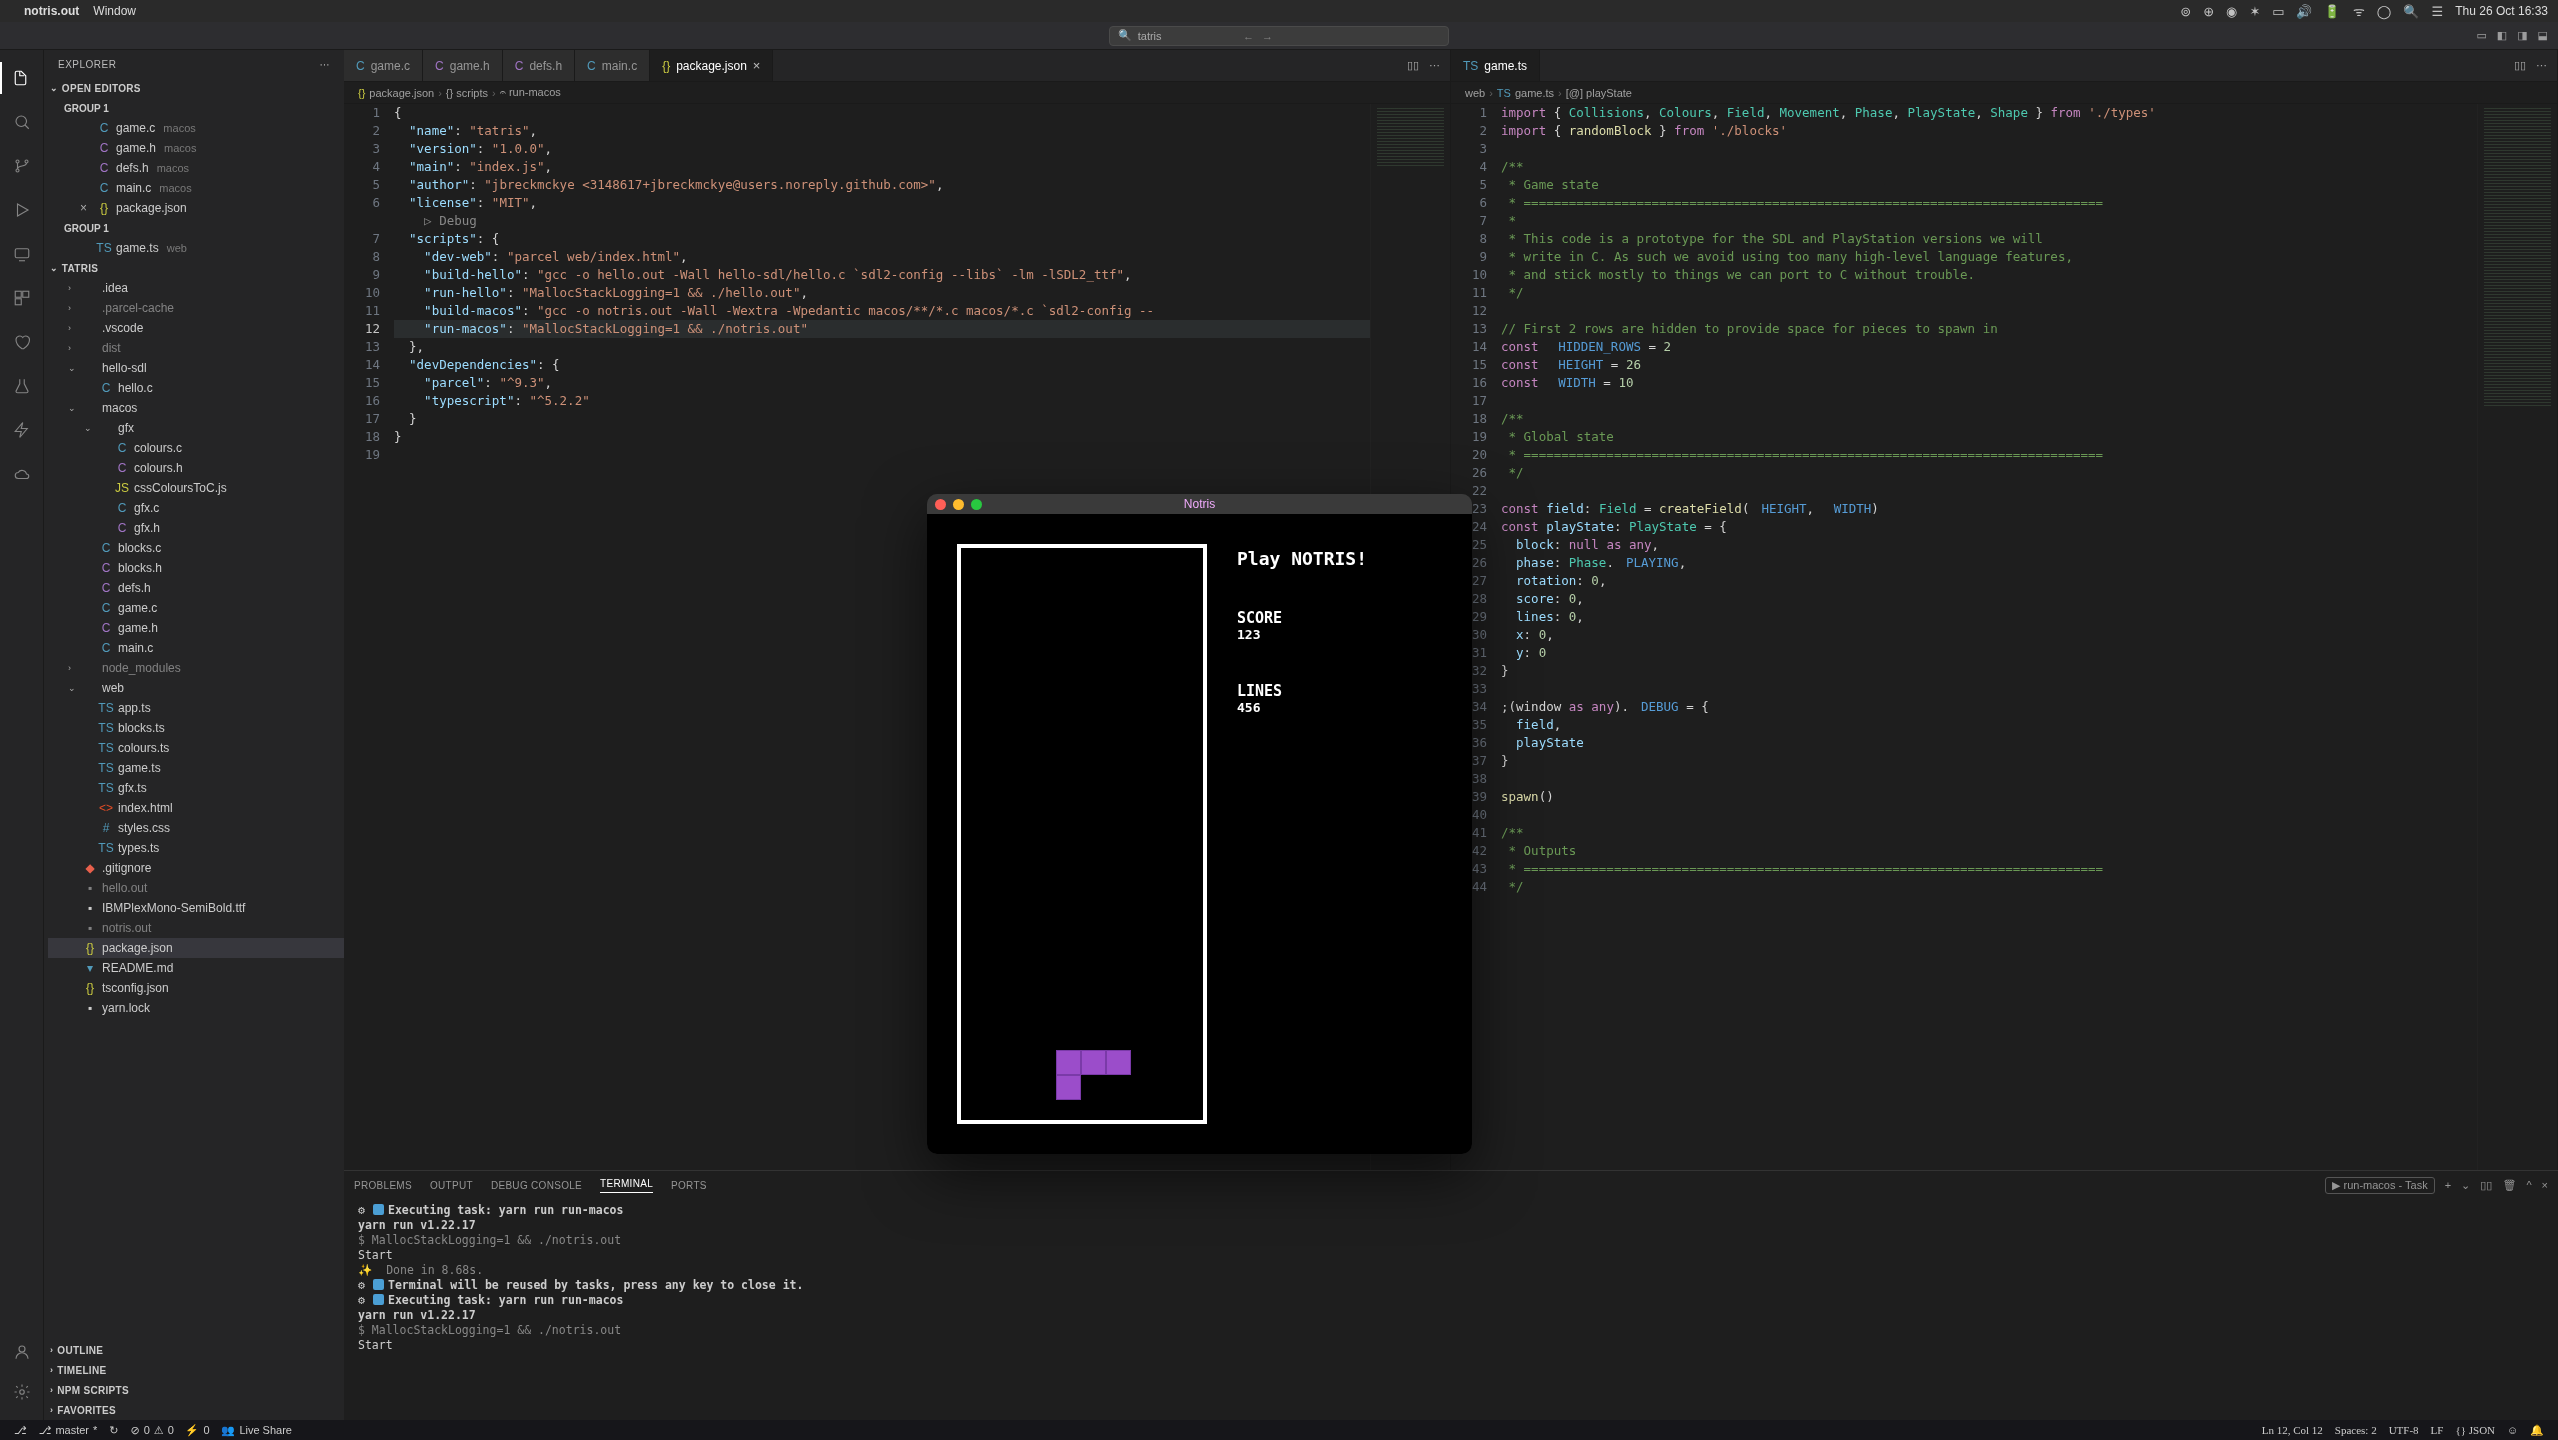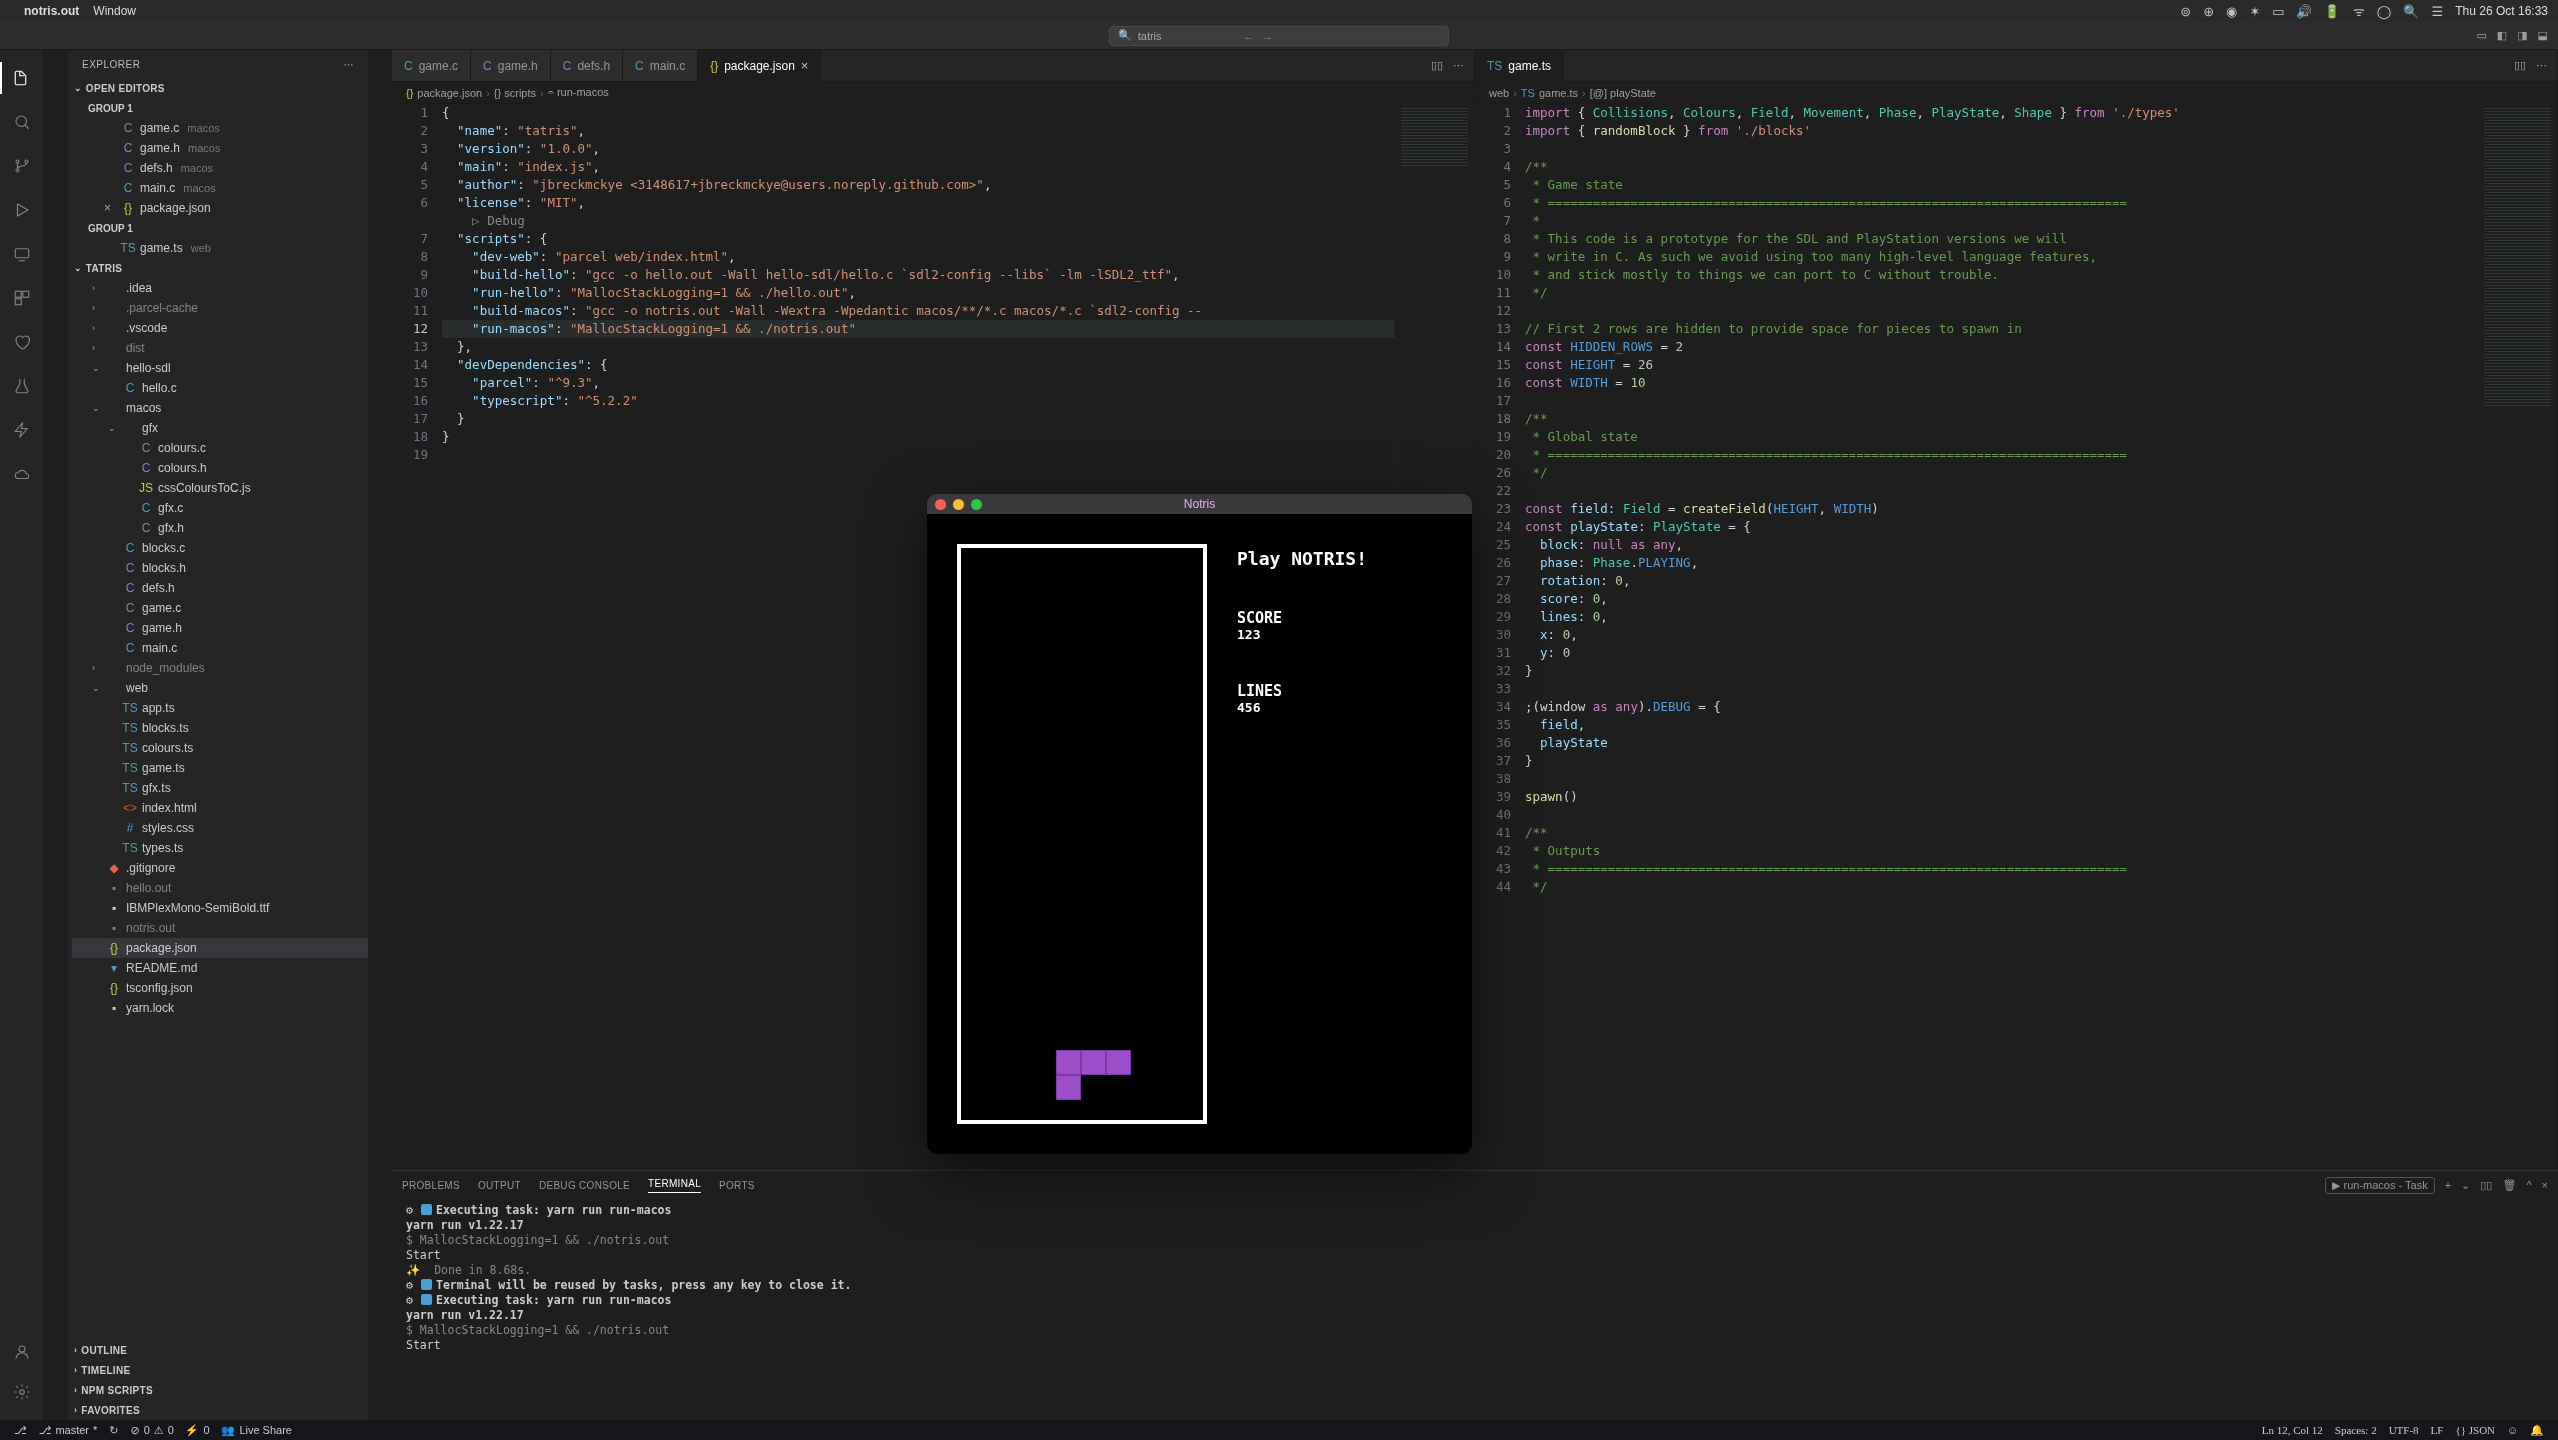--- a/index.html
+++ b/index.html
@@ -46,21 +46,21 @@
   border-radius: 4px;
   display: flex;
   align-items: center;
   padding: 0 8px;
   font-size: 11px;
   color: #aaa;
   gap: 6px;
 }
 .titlebar-right { position: absolute; right: 10px; display:flex; gap:10px; opacity:0.7; }
 
-.main-layout { display: flex; height: calc(100% - 50px - 20px); gap: 24px; }
+.main-layout { display: flex; height: calc(100% - 50px - 20px); }
 
 .activity-bar {
   width: 44px;
   background: #252526;
   display: flex;
   flex-direction: column;
   align-items: center;
   padding-top: 8px;
   gap: 4px;
   border-right: 1px solid #1a1a1a;
@@ -218,21 +218,21 @@
 .code-lines { flex: 1; white-space: pre; color: #d4d4d4; }
 .code-lines .line { height: 18px; }
 .line.highlighted { background: #2a2d2e; }
 .tok-key { color: #9cdcfe; }
 .tok-str { color: #ce9178; }
 .tok-kw { color: #c586c0; }
 .tok-num { color: #b5cea8; }
 .tok-type { color: #4ec9b0; }
 .tok-fn { color: #dcdcaa; }
 .tok-com { color: #6a9955; }
-.tok-const { color: #569cd6; }
+.tok-const { color: #569cd6; margin-left: 12px; }
 
 .minimap {
   width: 80px;
   background: #1e1e1e;
   position: relative;
   border-left: 1px solid #222;
 }
 .minimap-decor {
   position: absolute;
   top: 2px; left: 6px; right: 6px;

